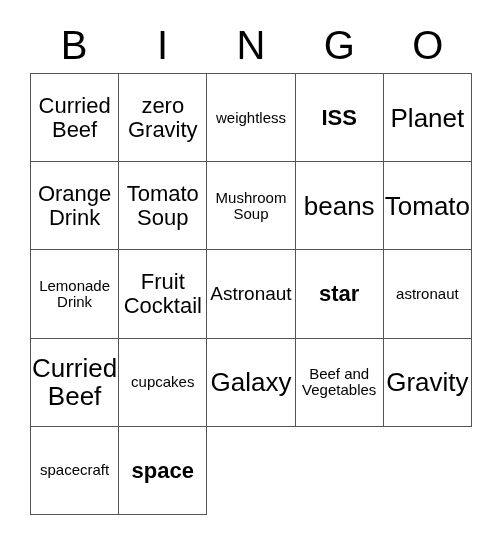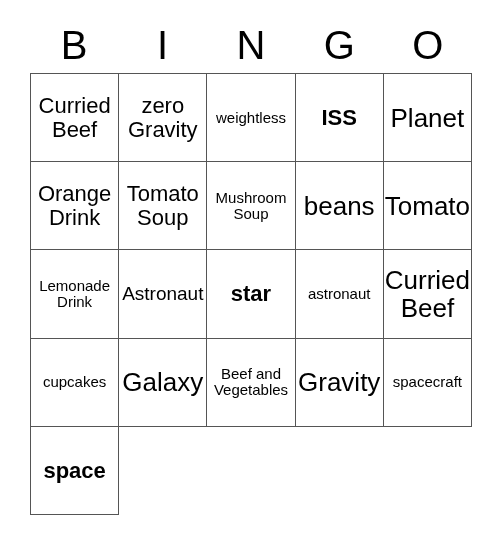--- a/index.html
+++ b/index.html
@@ -132,20 +132,24 @@
         <span class="cell-text fs-lg">beans</span>
       </div>
       <div class="cell">
         <span class="cell-text fs-lg">Tomato</span>
       </div>
       <div class="cell">
         <span class="cell-text fs-xs">Lemonade
 Drink</span>
       </div>
       <div class="cell">
+        <span class="cell-text fs-md">Fruit
+Cocktail</span>
+      </div>
+      <div class="cell">
         <span class="cell-text fs-sm">Astronaut</span>
       </div>
       <div class="cell">
         <span class="cell-text fs-xl">star</span>
       </div>
       <div class="cell">
         <span class="cell-text fs-xs">astronaut</span>
       </div>
       <div class="cell">
         <span class="cell-text fs-lg">Curried

